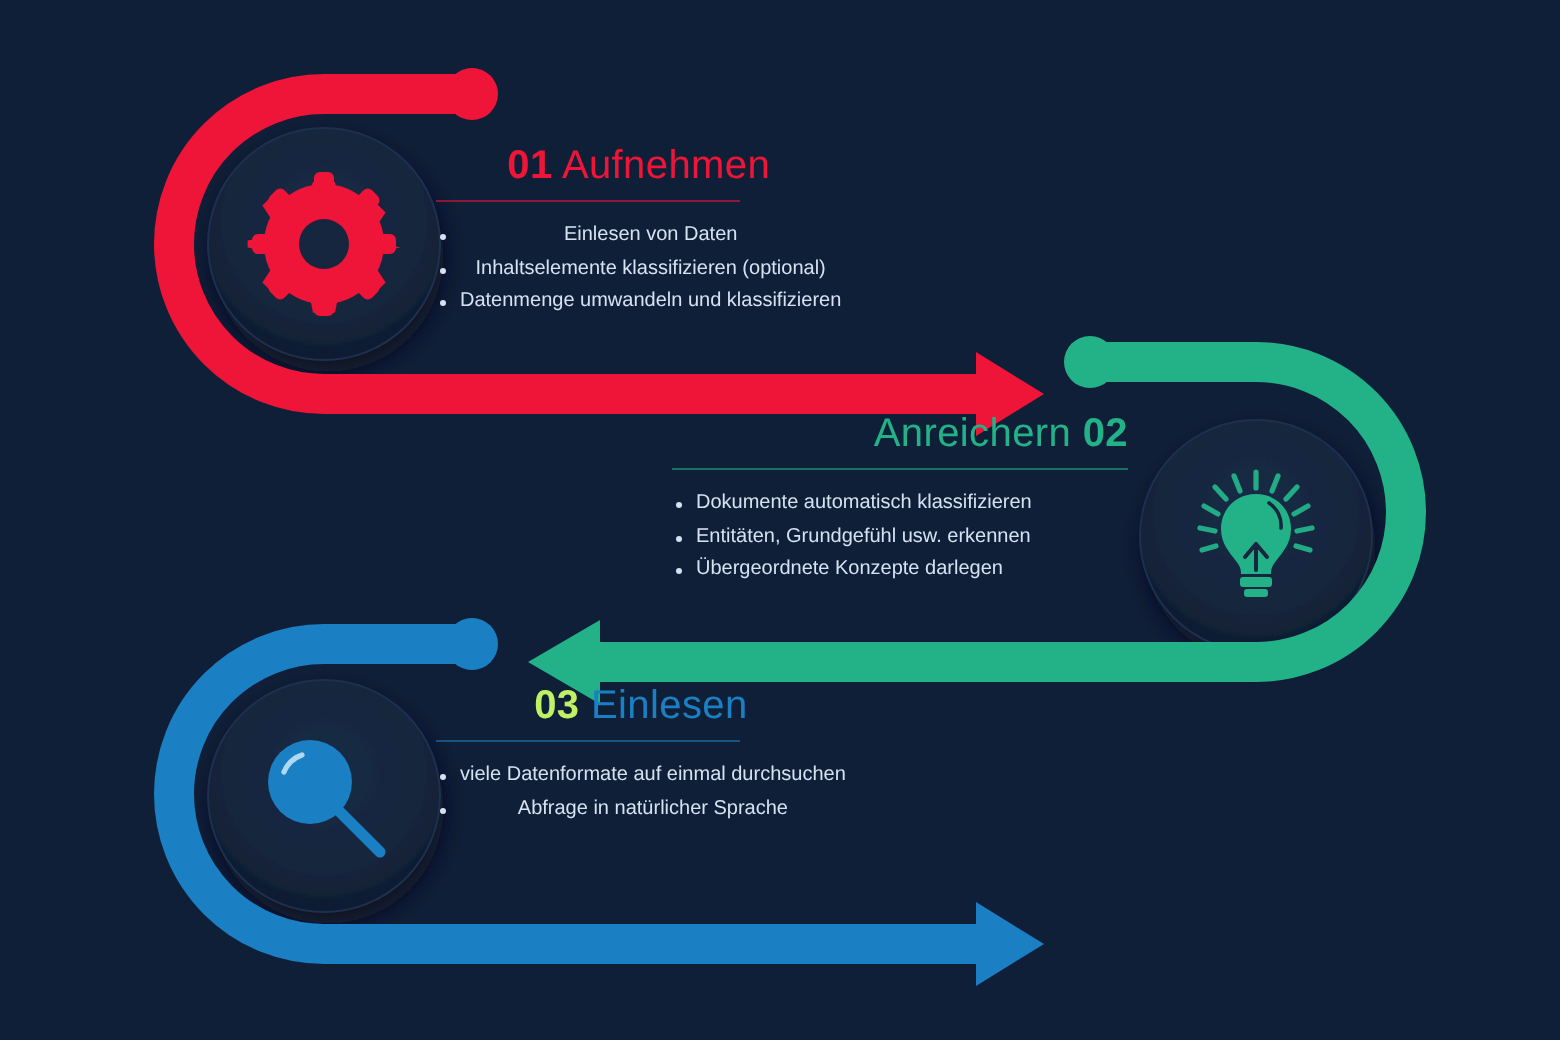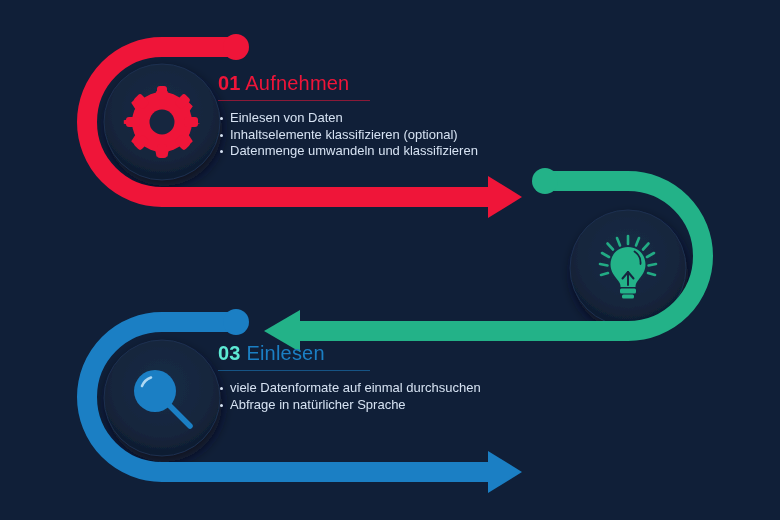--- a/index.html
+++ b/index.html
@@ -6,41 +6,41 @@
   html,body { background:#0d1b30; }
   #stage {
     position:relative;
     width:780px; height:520px;
     background:#101f38;
     font-family:"Liberation Sans", sans-serif;
     overflow:hidden;
   }
   #flow-svg { position:absolute; left:0; top:0; width:780px; height:520px; }
 
-  .step-text { position:absolute; }
+  .step-text { position:absolute;text-align:center; }
 
   .step-title {
     font-size:20px;
     letter-spacing:0.2px;
     white-space:nowrap;
     line-height:1.1;
   }
   .step-title .num { font-weight:bold; }
   .step-title .word { font-weight:normal; }
 
   .title-rule {
     height:1px;
     margin-top:6px;
     opacity:0.55;
   }
 
   .bullets { margin-top:9px; }
   .bullet {
     position:relative;
-    font-size:13px;
+    font-size:10px;
     color:#d6e2f2;
     line-height:16.5px;
     padding-left:12px;
     white-space:nowrap;
   }
   .bullet::before {
     content:"";
     position:absolute;
     left:2px; top:7px;
     width:3px; height:3px;
@@ -55,21 +55,21 @@
 
   
   #step2 { left:336px; top:206px; width:228px; text-align:right; }
   #step2 .step-title { color:#23b288; }
   #step2 .title-rule { background:#23b288; width:228px; margin-left:auto; }
   #step2 .bullets { text-align:left; }
 
   
   #step3 { left:218px; top:342px; }
   #step3 .step-title { color:#1b7fc4; }
-  #step3 .step-title .num { color:#5eead4; }
+  #step3 .step-title .num { color:#bef264; }
   #step3 .title-rule { background:#1b7fc4; width:152px; }
 </style>
 </head>
 <body>
 
 <div id="stage">
 
   <svg id="flow-svg" viewBox="0 0 780 520">
     <defs>
       <radialGradient id="discShade" cx="50%" cy="40%" r="62%">
@@ -178,20 +178,32 @@
       <span class="word">Aufnehmen</span>
     </div>
     <div class="title-rule"></div>
     <div class="bullets">
       <div class="bullet">Einlesen von Daten</div>
       <div class="bullet">Inhaltselemente klassifizieren (optional)</div>
       <div class="bullet">Datenmenge umwandeln und klassifizieren</div>
     </div>
   </div>
 
+  <div class="step-text" id="step2">
+    <div class="step-title">
+      <span class="word">Anreichern</span>
+      <span class="num">02</span>
+    </div>
+    <div class="title-rule"></div>
+    <div class="bullets">
+      <div class="bullet">Dokumente automatisch klassifizieren</div>
+      <div class="bullet">Entitäten, Grundgefühl usw. erkennen</div>
+      <div class="bullet">Übergeordnete Konzepte darlegen</div>
+    </div>
+  </div>
 
   <div class="step-text" id="step3">
     <div class="step-title">
       <span class="num">03</span>
       <span class="word">Einlesen</span>
     </div>
     <div class="title-rule"></div>
     <div class="bullets">
       <div class="bullet">viele Datenformate auf einmal durchsuchen</div>
       <div class="bullet">Abfrage in natürlicher Sprache</div>

